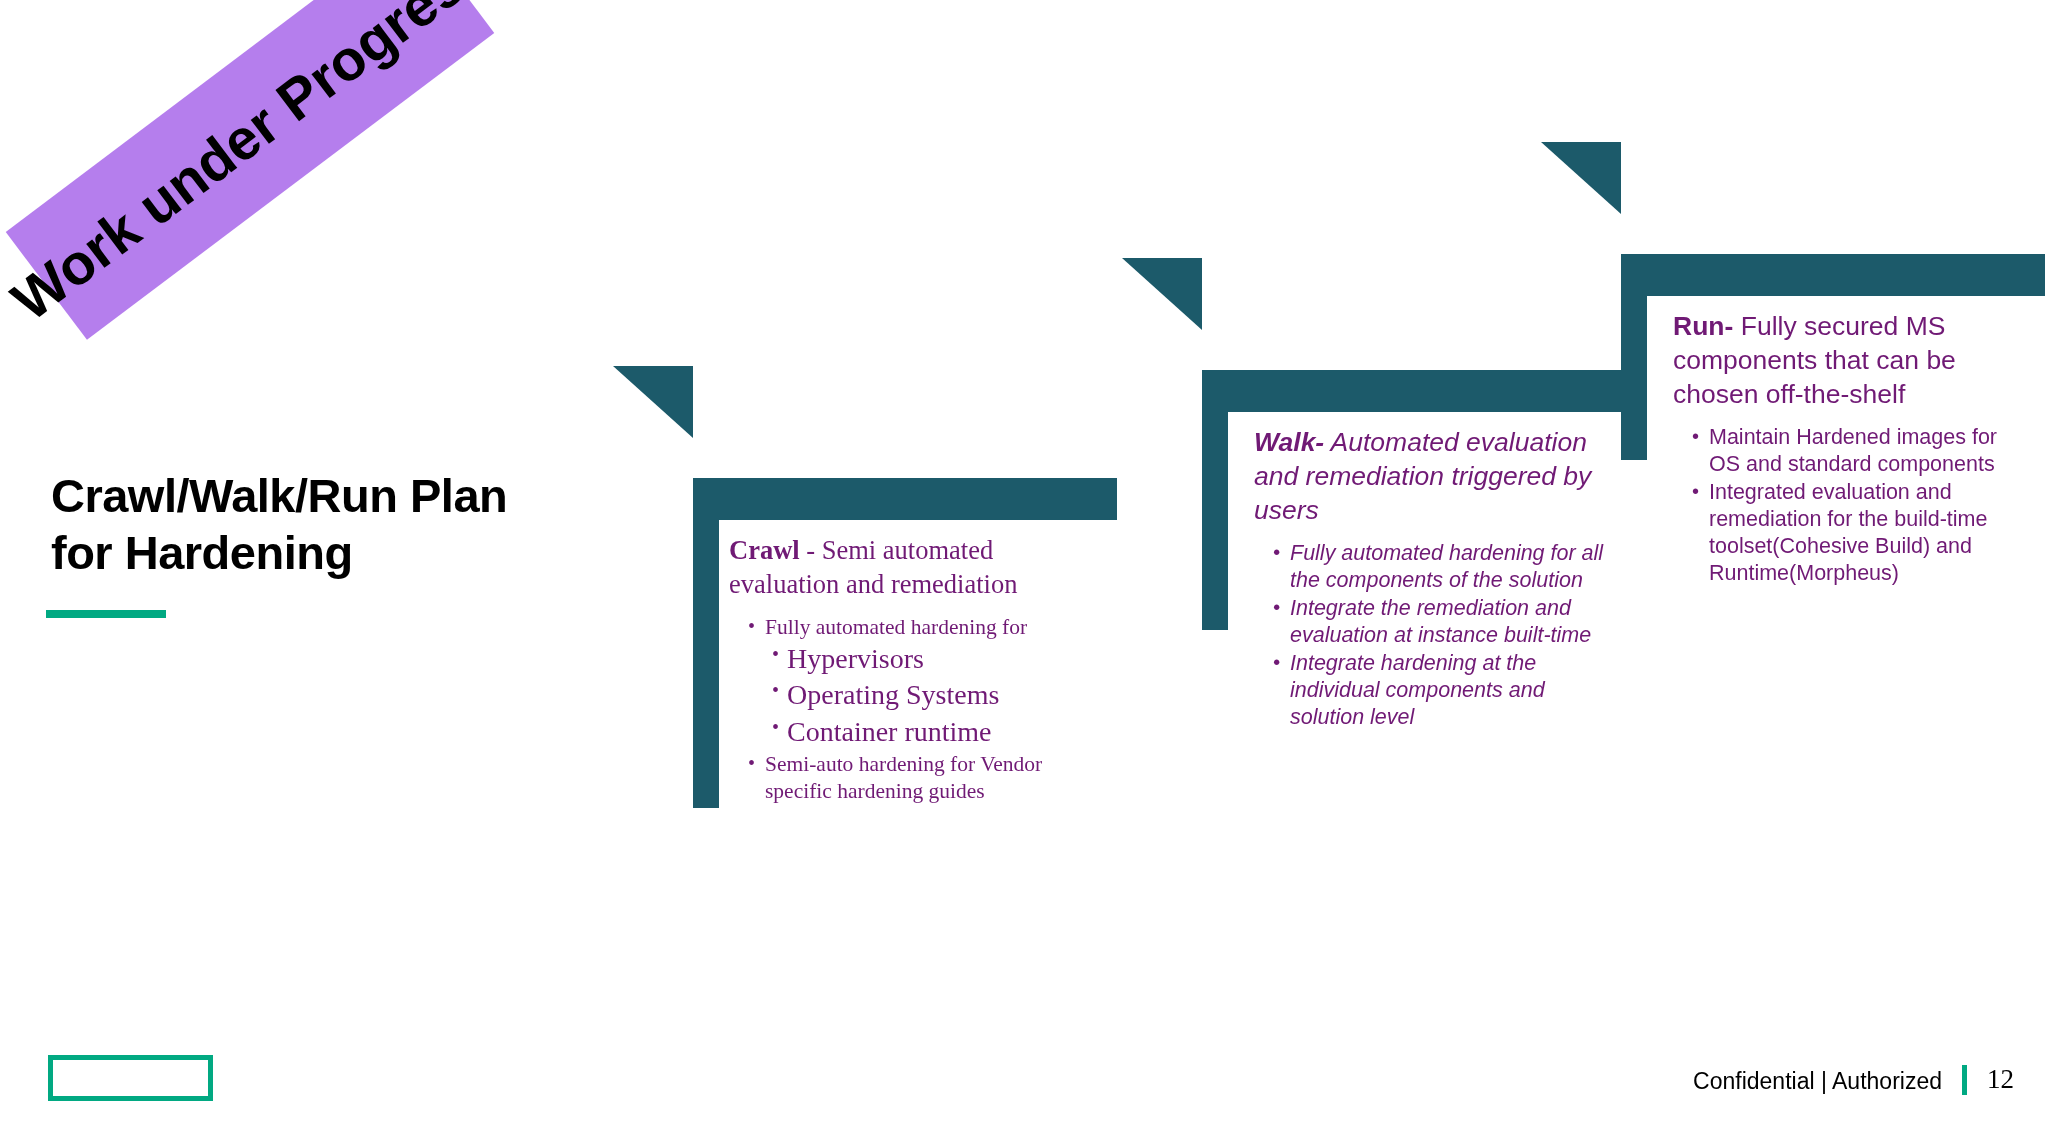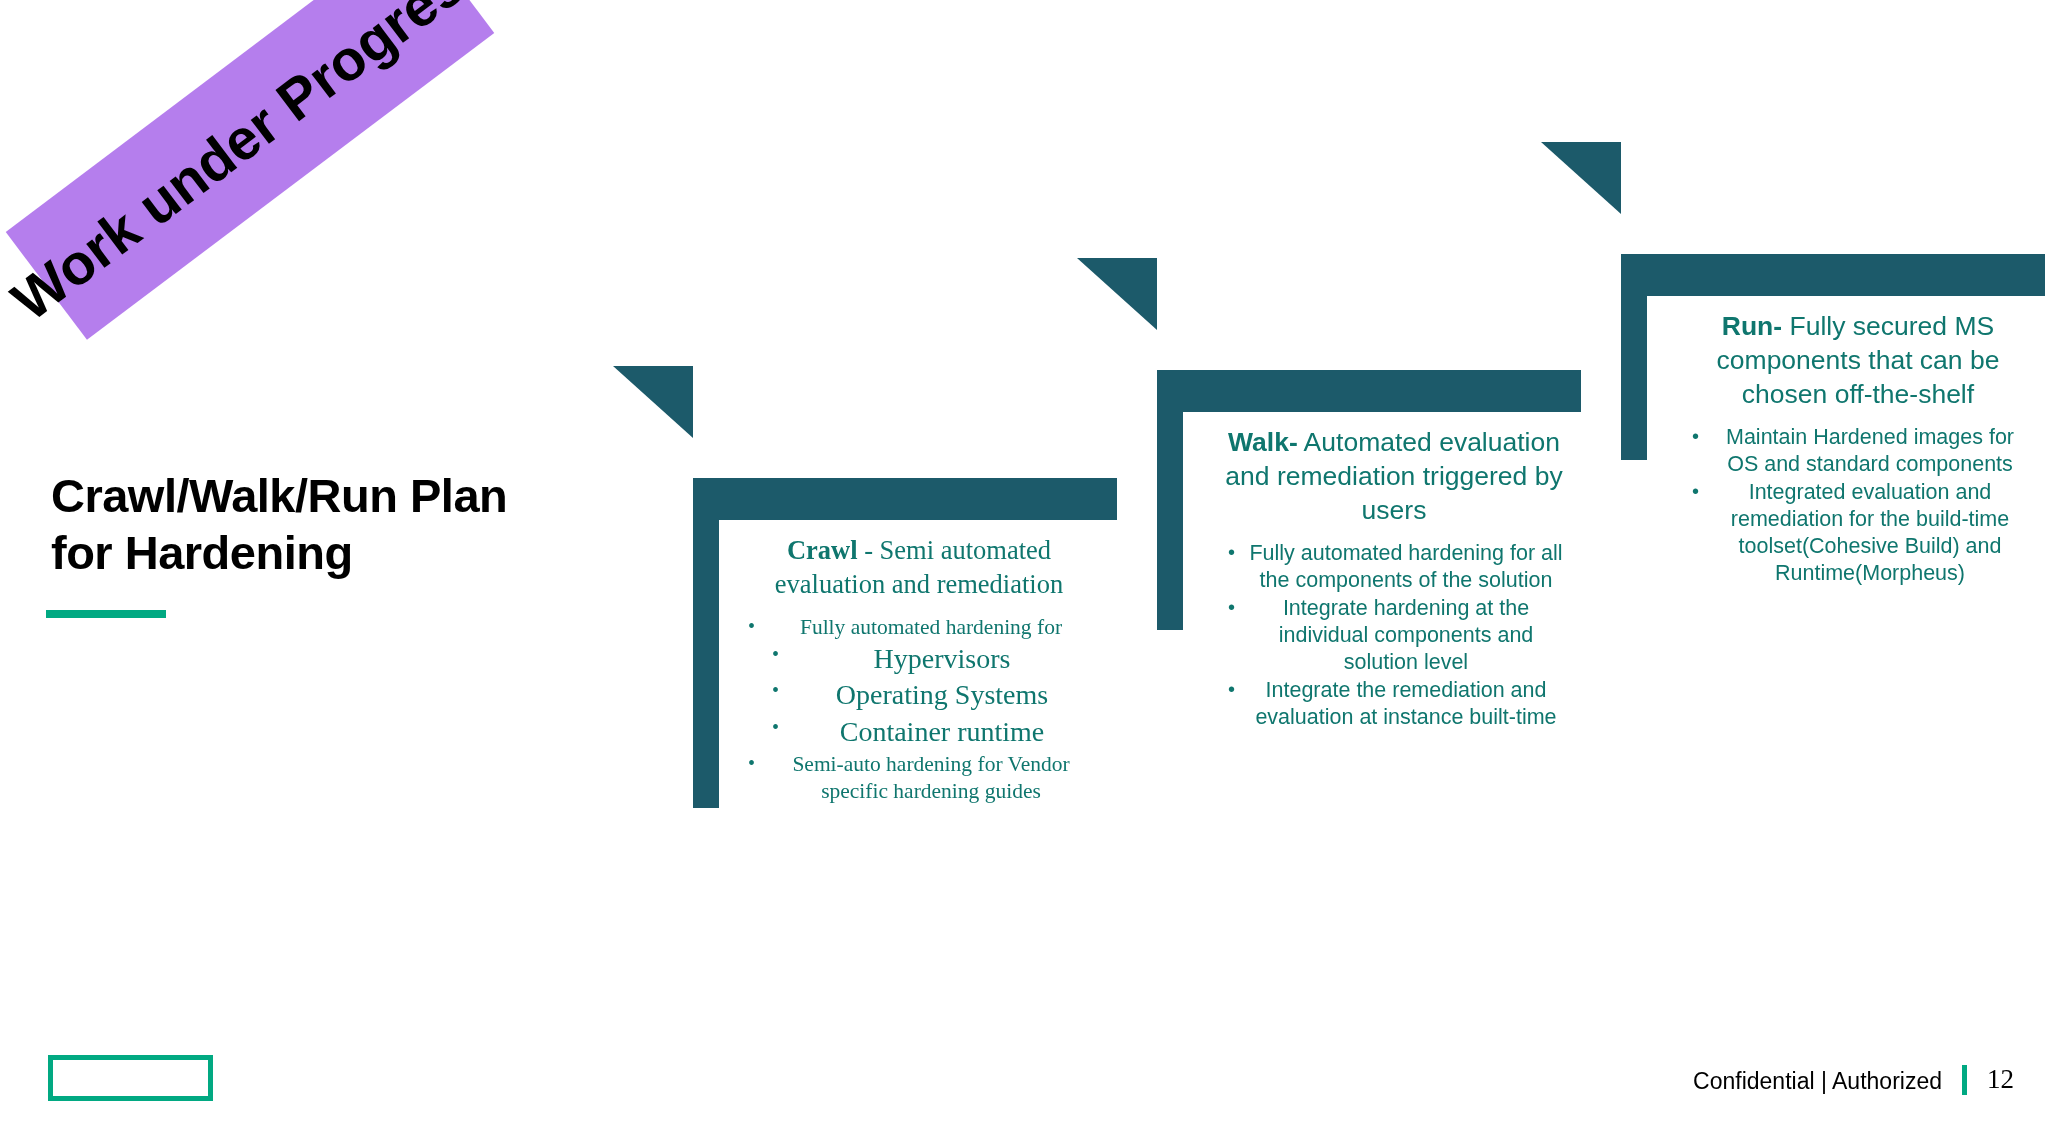--- a/index.html
+++ b/index.html
@@ -82,22 +82,21 @@
     position: absolute;
     left: 0;
     background: #1c5a6a;
   }
   .card-notch {
     position: absolute;
     background: #1c5a6a;
   }
   .card-body {
     position: absolute;
-    color: #0f766e;
-    text-align: center;
+    color: #701a75;
   }
   .card-head {
     font-size: 26.5px;
     line-height: 1.28;
     margin: 0 0 9px 0;
     font-weight: normal;
   }
   .card-head b {
     font-weight: bold;
   }
@@ -145,21 +144,21 @@
   #card-crawl .card-spine { top: 42px; width: 26px; height: 288px; }
   #card-crawl .card-notch {
     left: -80px; top: -112px; width: 0; height: 0;
     background: transparent;
     border-left: 80px solid transparent;
     border-top: 72px solid #1c5a6a;
   }
   #card-crawl .card-body { left: 36px; top: 56px; width: 380px; font-family: Liberation Serif, serif; }
 
   
-  #card-walk { left: 1157px; top: 370px; width: 430px; height: 260px; }
+  #card-walk { left: 1202px; top: 370px; width: 430px; height: 260px; font-style: italic; }
   #card-walk .card-bar { width: 424px; height: 42px; }
   #card-walk .card-spine { top: 42px; width: 26px; height: 218px; }
   #card-walk .card-notch {
     left: -80px; top: -112px; width: 0; height: 0;
     background: transparent;
     border-left: 80px solid transparent;
     border-top: 72px solid #1c5a6a;
   }
   #card-walk .card-body { left: 52px; top: 56px; width: 370px; }
 
@@ -244,22 +243,22 @@
 </div>
 
 <div class="card" id="card-walk">
   <div class="card-bar"></div>
   <div class="card-spine"></div>
   <div class="card-notch"></div>
   <div class="card-body">
     <p class="card-head"><b>Walk-</b><span> Automated evaluation and remediation triggered by users</span></p>
     <ul class="lvl1">
       <li>Fully automated hardening for all the components of the solution</li>
+      <li>Integrate the remediation and evaluation at instance built-time</li>
       <li>Integrate hardening at the individual components and solution level</li>
-      <li>Integrate the remediation and evaluation at instance built-time</li>
     </ul>
   </div>
 </div>
 
 <div class="card" id="card-run">
   <div class="card-bar"></div>
   <div class="card-spine"></div>
   <div class="card-notch"></div>
   <div class="card-body">
     <p class="card-head"><b>Run-</b><span> Fully secured MS components that can be chosen off-the-shelf</span></p>

